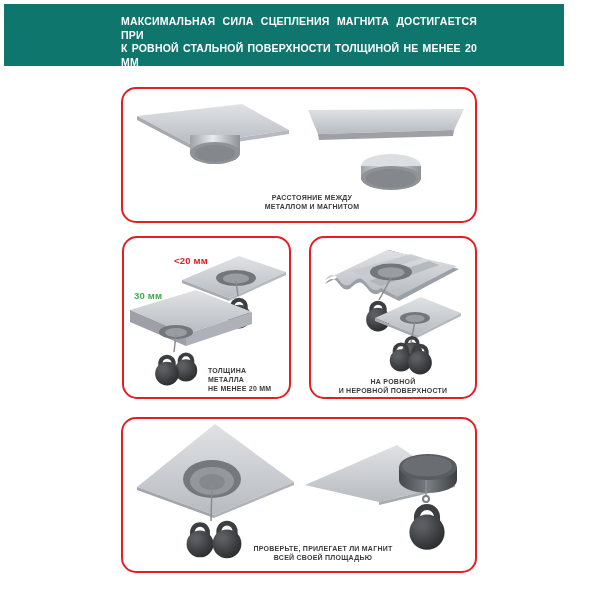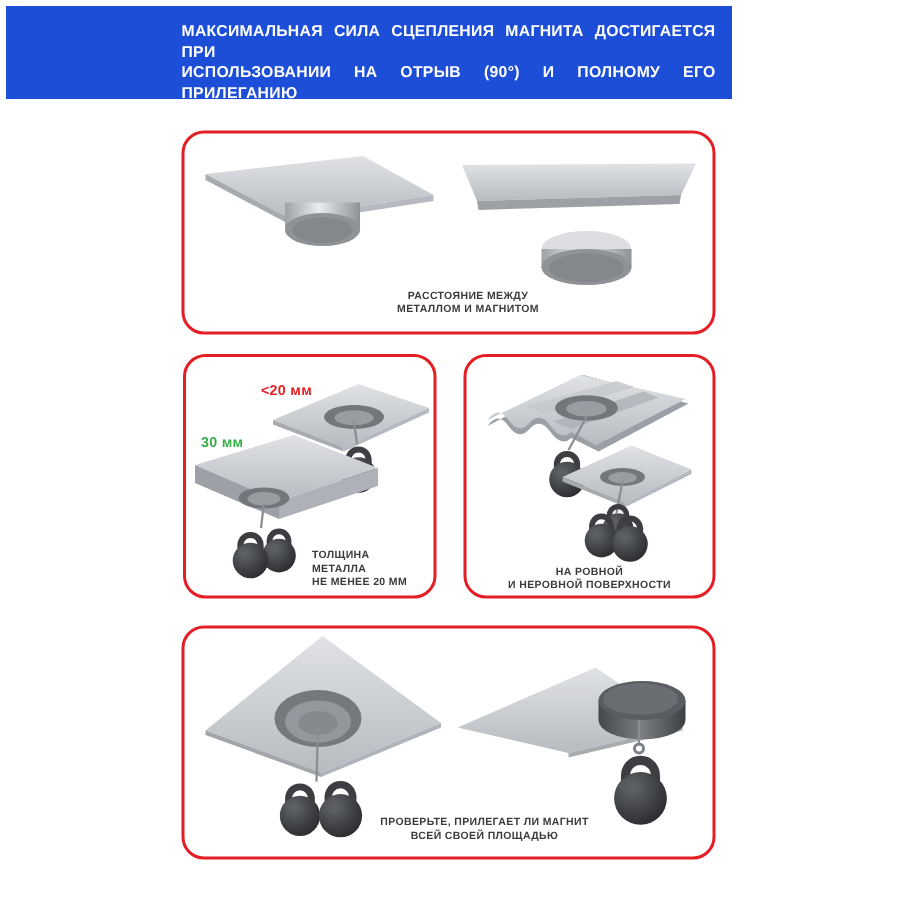--- a/index.html
+++ b/index.html
@@ -2,22 +2,22 @@
 <html><head>
 <meta charset="utf-8">
 <style>
   html,body{margin:0;padding:0;background:#ffffff;}
   .poster{
     position:relative;width:600px;height:600px;background:#ffffff;overflow:hidden;
     font-family:"Liberation Sans", sans-serif;
   }
   
   .banner{
-    position:absolute;left:4px;top:4px;width:484px;height:62px;
-    background:#1d4ed8;
+    position:absolute;left:4px;top:4px;width:560px;height:62px;
+    background:#0f766e;
   }
   .banner-text{
     position:absolute;left:117px;top:11px;width:356px;
     color:#ffffff;font-weight:bold;font-size:10.5px;line-height:13.6px;
     letter-spacing:.2px;
   }
   .banner-text div{text-align:justify;text-align-last:justify;}
   
   .panel{
     position:absolute;border:2.5px solid #e31e24;border-radius:15px;
@@ -72,21 +72,20 @@
       <ellipse cx="14" cy="25" rx="7" ry="5" fill="#595c5f" opacity="0.5"></ellipse>
     </symbol>
   </defs>
 </svg>
 
 <div class="poster">
 
   <header class="banner">
     <div class="banner-text">
       <div>МАКСИМАЛЬНАЯ СИЛА СЦЕПЛЕНИЯ МАГНИТА ДОСТИГАЕТСЯ ПРИ</div>
-      <div>ИСПОЛЬЗОВАНИИ НА ОТРЫВ (90°) И ПОЛНОМУ ЕГО ПРИЛЕГАНИЮ</div>
       <div>К РОВНОЙ СТАЛЬНОЙ ПОВЕРХНОСТИ ТОЛЩИНОЙ НЕ МЕНЕЕ 20 ММ</div>
     </div>
   </header>
 
   <section class="panel panel-distance">
     <svg width="351" height="131" viewBox="0 0 351 131">
 
       <g>
         <polygon points="14,27 119,15 166,41 69,56" fill="url(#plate)"></polygon>
         <polygon points="14,27 69,56 69,60 14,31" fill="#a7abb0"></polygon>

